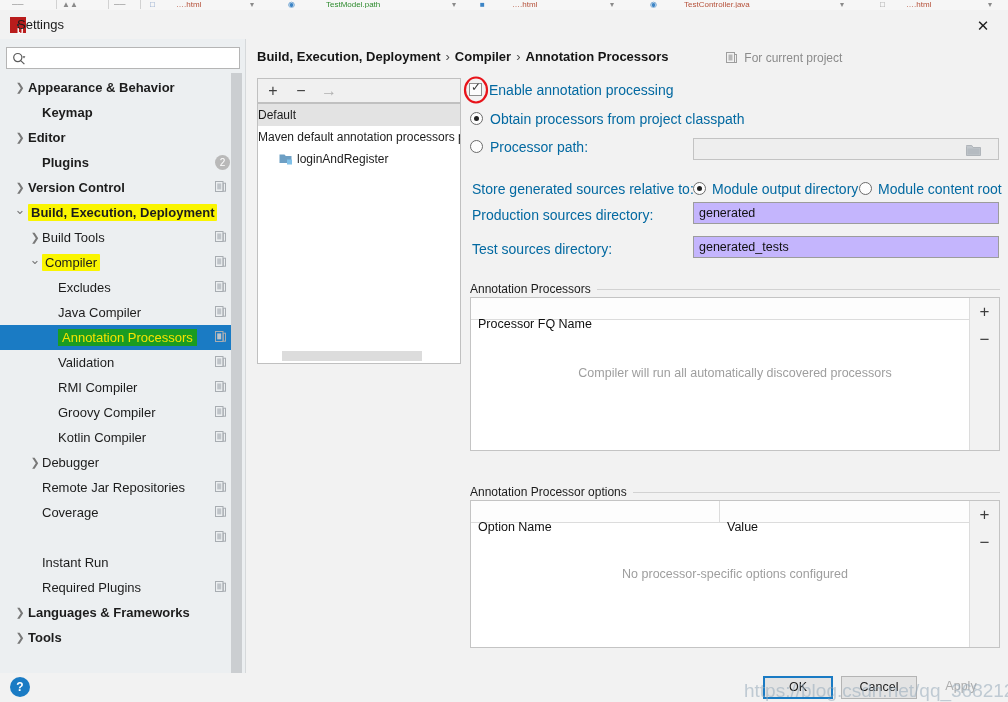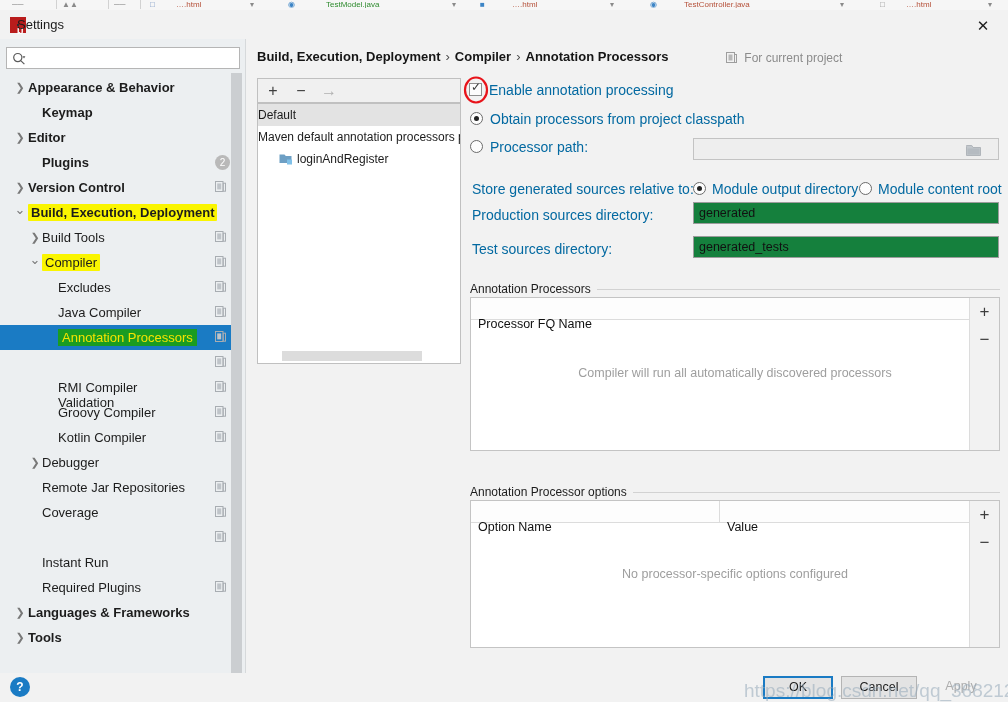--- a/index.html
+++ b/index.html
@@ -228,21 +228,21 @@
     position: absolute; left: 3px; top: 3px;
     width: 5px; height: 5px; border-radius: 50%; background: #222;
   }
   .flabel {
     position: absolute; font-size: 14px; color: #0369a1;
     white-space: nowrap;
   }
   .ftext {
     position: absolute; height: 22px;
     border: 1px solid #9c9c9c; box-sizing: border-box;
-    background: #15803d; padding: 0 5px;
+    background: #c4b5fd; padding: 0 5px;
     font-family: "Liberation Sans", sans-serif; font-size: 12.5px;
     color: #111; outline: none;
   }
   .ftext.disabled { background: #eeeeee; border-color: #c3c3c3; }
   #procpath-folder {
     position: absolute; left: 966px; top: 128px; width: 16px; height: 14px;
   }
 
   
   .grp-title {
@@ -319,21 +319,21 @@
   <div class="sep" style="left:56px"></div>
   <div class="sep" style="left:108px"></div>
   <div class="sep" style="left:140px"></div>
   <div class="chip" style="left:12px;width:30px;color:#8a8a8a;">──</div>
   <div class="chip" style="left:62px;width:22px;color:#8a8a8a;">▲▲</div>
   <div class="chip" style="left:114px;width:22px;color:#8a8a8a;">──</div>
   <div class="chip" style="left:150px;width:18px;color:#6f8fbf;">□</div>
   <div class="chip" style="left:176px;width:70px;color:#b5513a;">….html</div>
   <div class="chip" style="left:250px;width:10px;color:#8a8a8a;">▾</div>
   <div class="chip" style="left:288px;width:16px;color:#3d85c6;">◉</div>
-  <div class="chip" style="left:326px;width:110px;color:#2e8b2e;">TestModel.java</div>
+  <div class="chip" style="left:326px;width:110px;color:#2e8b2e;">TestModel.path</div>
   <div class="chip" style="left:452px;width:10px;color:#8a8a8a;">▾</div>
   <div class="chip" style="left:480px;width:16px;color:#3d85c6;">■</div>
   <div class="chip" style="left:512px;width:80px;color:#b5513a;">….html</div>
   <div class="chip" style="left:610px;width:10px;color:#8a8a8a;">▾</div>
   <div class="chip" style="left:650px;width:16px;color:#3d85c6;">◉</div>
   <div class="chip" style="left:684px;width:130px;color:#b5513a;">TestController.java</div>
   <div class="chip" style="left:840px;width:10px;color:#8a8a8a;">▾</div>
   <div class="chip" style="left:880px;width:14px;color:#8a8a8a;">□</div>
   <div class="chip" style="left:906px;width:70px;color:#b5513a;">….html</div>
   <div class="chip" style="left:988px;width:10px;color:#8a8a8a;">▾</div>
@@ -423,21 +423,21 @@
         </div>
         <div class="tree-row selected">
           <span class="lbl" style="left: 58px;"><span class="hl-green">Annotation Processors</span></span>
           <svg class="cfg-icon" viewBox="0 0 11 12">
             <rect x="0.5" y="0.5" width="7.5" height="10" fill="none" stroke="#a8adb2" stroke-width="1"></rect>
             <rect x="2.2" y="2.4" width="4" height="6" fill="#bfc4c9"></rect>
             <rect x="8.2" y="2.2" width="2.3" height="8" fill="none" stroke="#a8adb2" stroke-width="1"></rect>
           </svg>
         </div>
         <div class="tree-row">
-          <span class="lbl" style="left: 58px; margin-top: 40px;">Validation</span>
+          <span class="lbl" style="left: 58px;">Validation</span>
           <svg class="cfg-icon" viewBox="0 0 11 12">
             <rect x="0.5" y="0.5" width="7.5" height="10" fill="none" stroke="#a8adb2" stroke-width="1"></rect>
             <rect x="2.2" y="2.4" width="4" height="6" fill="#bfc4c9"></rect>
             <rect x="8.2" y="2.2" width="2.3" height="8" fill="none" stroke="#a8adb2" stroke-width="1"></rect>
           </svg>
         </div>
         <div class="tree-row">
           <span class="lbl" style="left: 58px;">RMI Compiler</span>
           <svg class="cfg-icon" viewBox="0 0 11 12">
             <rect x="0.5" y="0.5" width="7.5" height="10" fill="none" stroke="#a8adb2" stroke-width="1"></rect>

